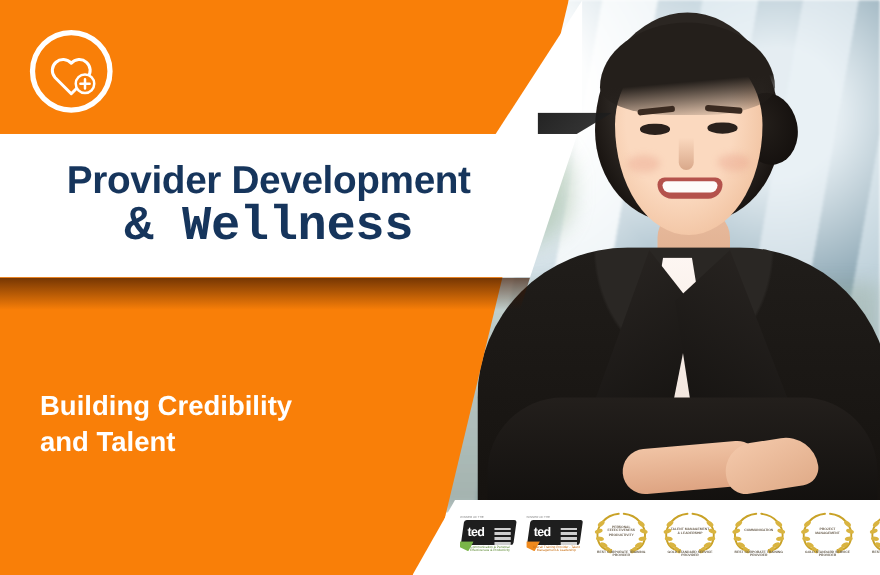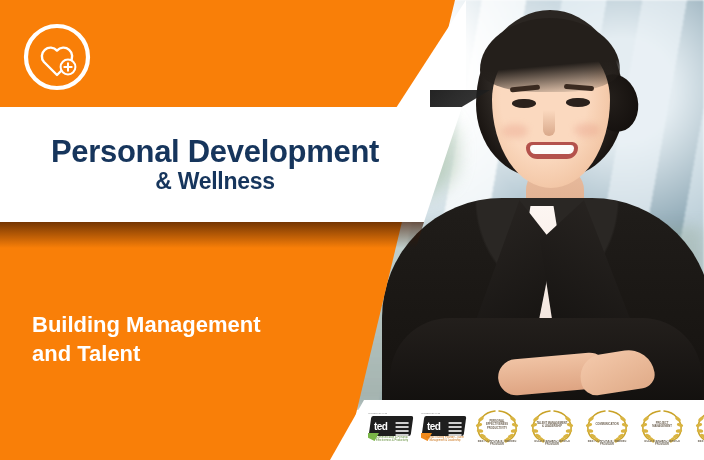--- a/index.html
+++ b/index.html
@@ -145,21 +145,21 @@
     clip-path:polygon(0 0, 424px 0, 416px 26px, 0 26px);
     pointer-events:none;
   }
   .title{
     position:absolute;left:0;top:107px;width:430px;height:115px;
     display:flex;flex-direction:column;justify-content:center;
     color:#16355c;font-weight:bold;text-align:center;
     line-height:1.08;letter-spacing:-.3px;
   }
   .title .l1{font-size:31px;}
-  .title .l2{font-size:23px;}
+  .title .l2{font-size:39px;font-family:Liberation Mono, monospace;}
 
   
   .subtitle{
     position:absolute;left:32px;top:310px;width:300px;
     color:#ffffff;font-size:22px;font-weight:bold;line-height:1.32;
   }
 
   
   .logo{position:absolute;left:22px;top:22px;width:70px;height:70px;}
 
@@ -263,26 +263,26 @@
       <circle cx="35" cy="35" r="31" fill="none" stroke="#ffffff" stroke-width="4.2"></circle>
       <path d="M35 53 L22 40 A8.6 8.6 0 0 1 35 28.6 A8.6 8.6 0 0 1 48 40 L35 53 Z" fill="none" stroke="#ffffff" stroke-width="2.4" stroke-linejoin="round"></path>
       <circle cx="46" cy="45" r="7.4" fill="#f97f08" stroke="#ffffff" stroke-width="2"></circle>
       <path d="M46 41.3 v7.4 M42.3 45 h7.4" stroke="#ffffff" stroke-width="2" stroke-linecap="round"></path>
     </svg>
   </div>
 
   <div class="band"></div>
   <div class="band-shadow"></div>
   <div class="title" style="color: rgb(22, 53, 92);">
-    <div class="l1">Personal Development</div>
+    <div class="l1">Provider Development</div>
     <div class="l2">&amp; Wellness</div>
   </div>
 
   <div class="subtitle">
-    <div>Building Management</div>
+    <div>Building Credibility</div>
     <div>and Talent</div>
   </div>
 
   <div class="badgestrip"></div>
   <div class="badges">
 
     <div class="ted">
       <div class="ted-cap">WINNER OF THE</div>
       <div class="ted-card">
         <span class="ted-word">ted</span>

